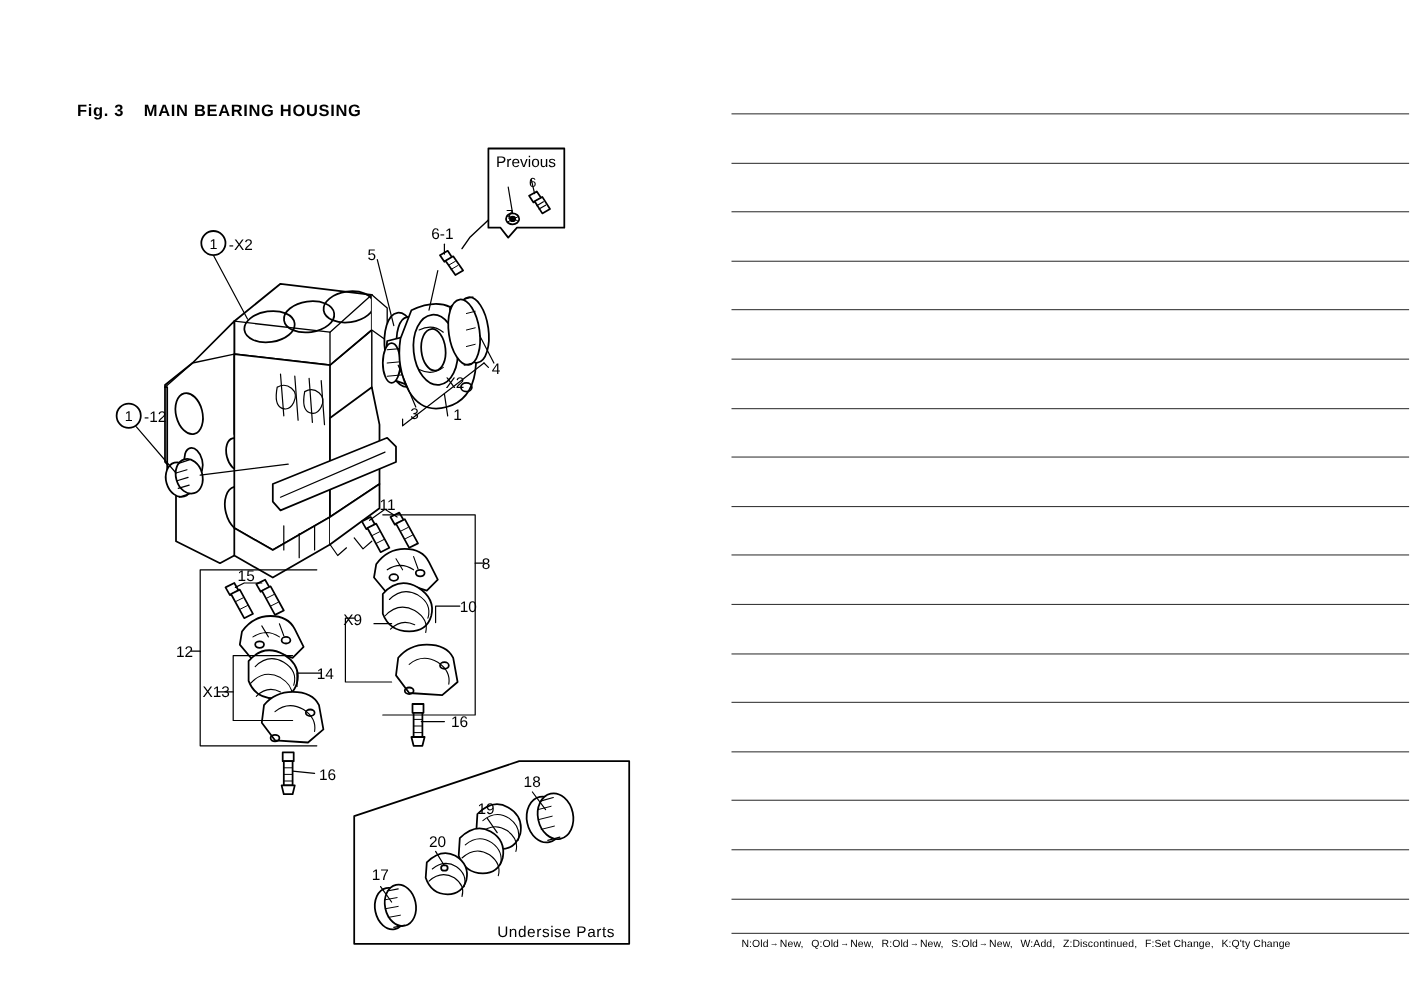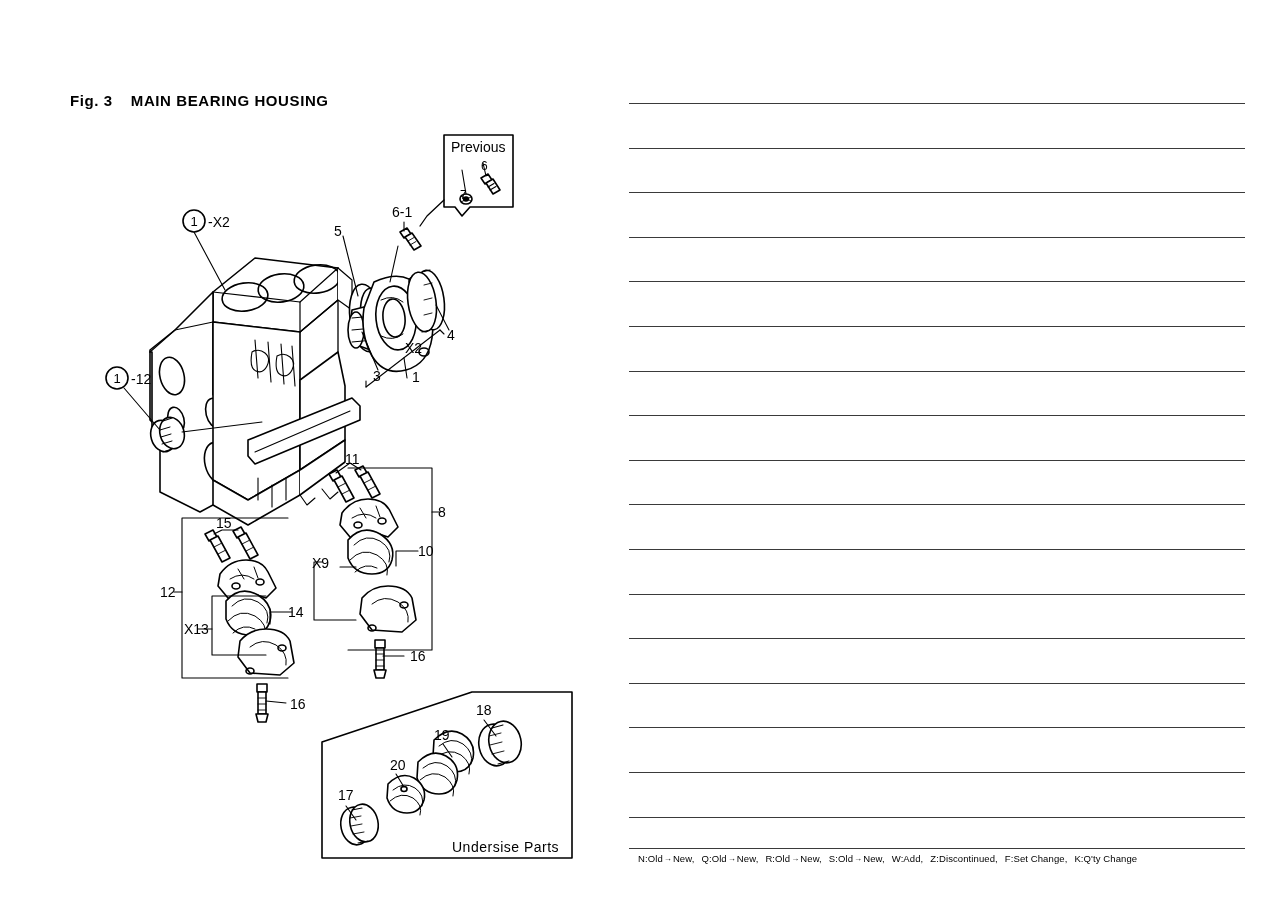--- a/index.html
+++ b/index.html
@@ -10,21 +10,21 @@
   
   #fig-title{position:absolute;left:70px;top:92px;font-size:15px;font-weight:bold;
              letter-spacing:.6px;white-space:nowrap;}
   #fig-title .num{margin-right:18px;}
 
   
   #diagram{position:absolute;left:0;top:0;width:660px;height:909px;}
   #diagram svg{display:block;}
 
   
-  #notes-panel{position:absolute;left:624px;top:0;width:626px;height:909px;}
+  #notes-panel{position:absolute;left:660px;top:0;width:626px;height:909px;}
   #rule-lines{position:absolute;left:0;top:0;width:626px;height:909px;}
   .rule-line{position:absolute;left:5px;width:616px;height:1px;background:#3a3a3a;}
 
   #legend-sep{position:absolute;left:5px;top:848px;width:616px;height:1px;background:#3a3a3a;}
   #legend-bar{position:absolute;left:14px;top:853px;width:612px;
               font-size:9.5px;white-space:nowrap;letter-spacing:.1px;}
   #legend-bar .seg{margin-right:7px;}
   #legend-bar .arr{font-size:8px;position:relative;top:-1px;margin:0 1px;}
 </style>
 </head>

